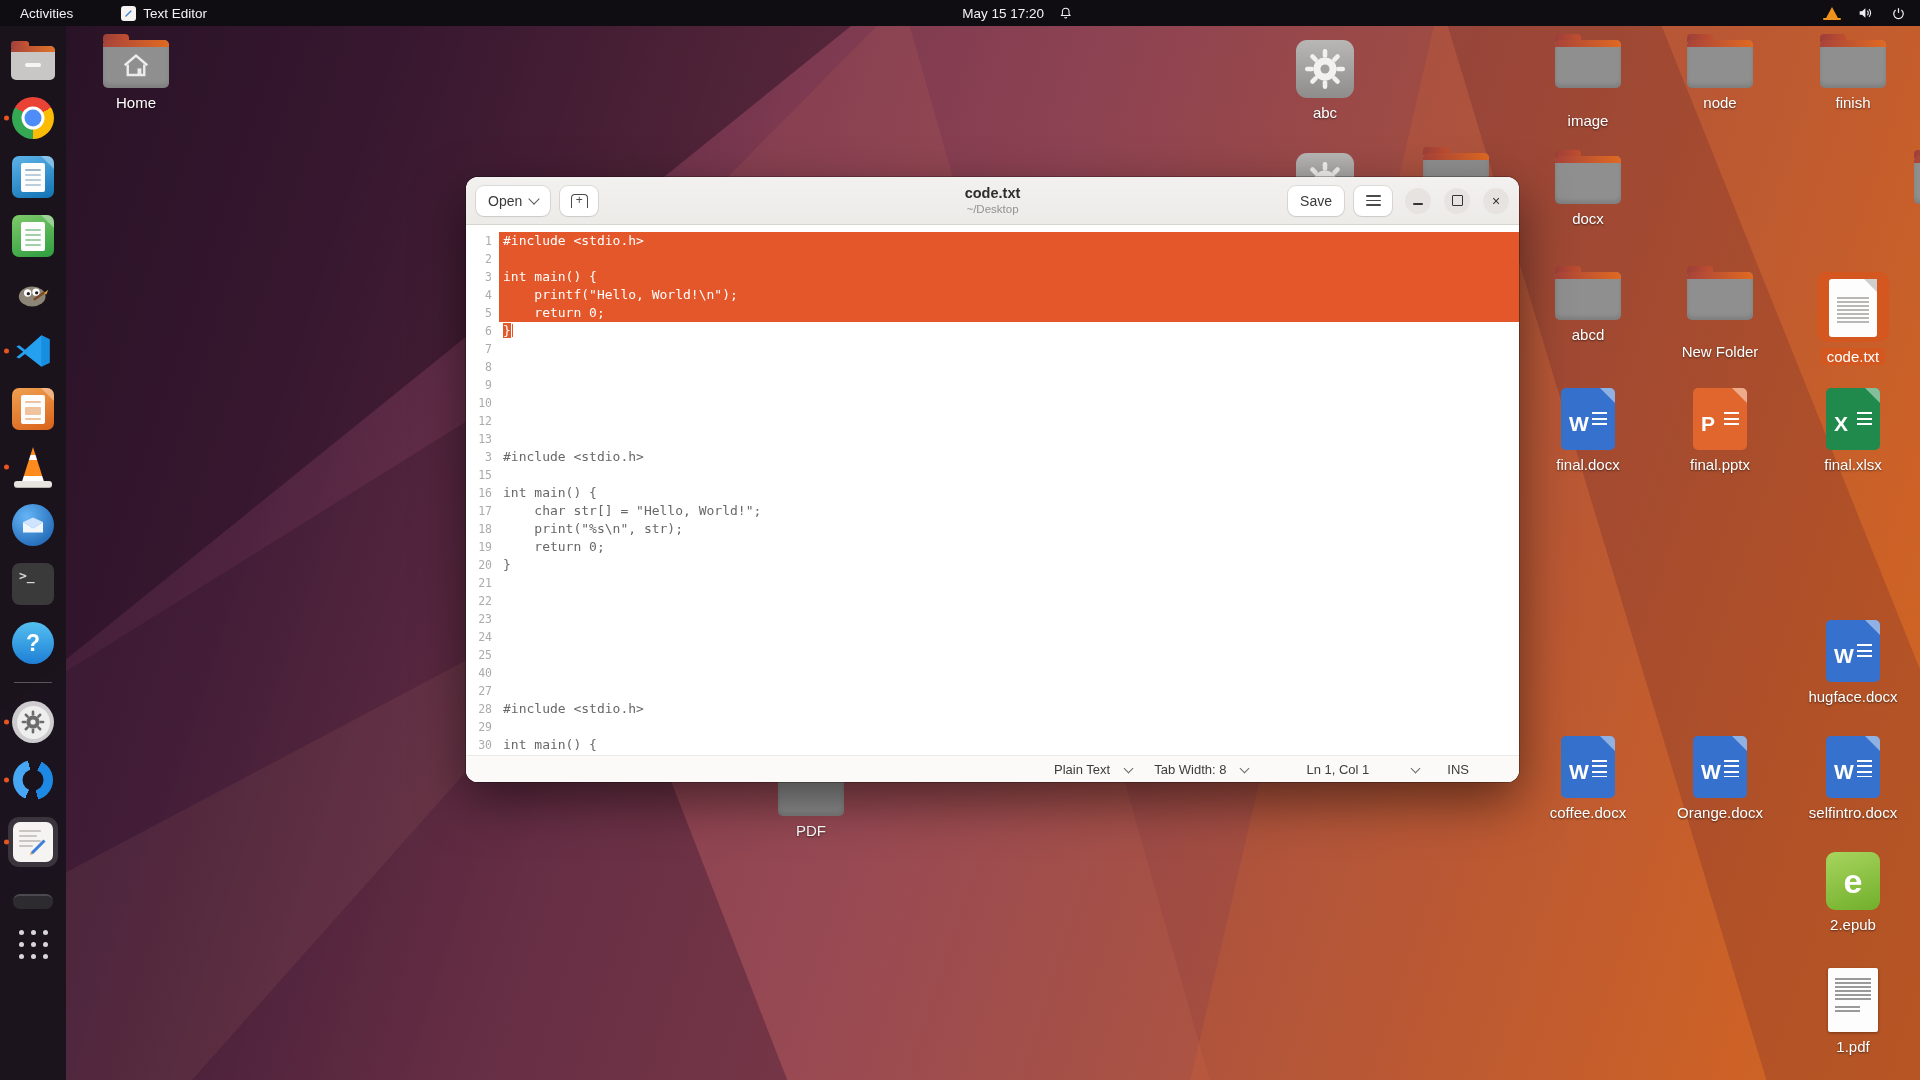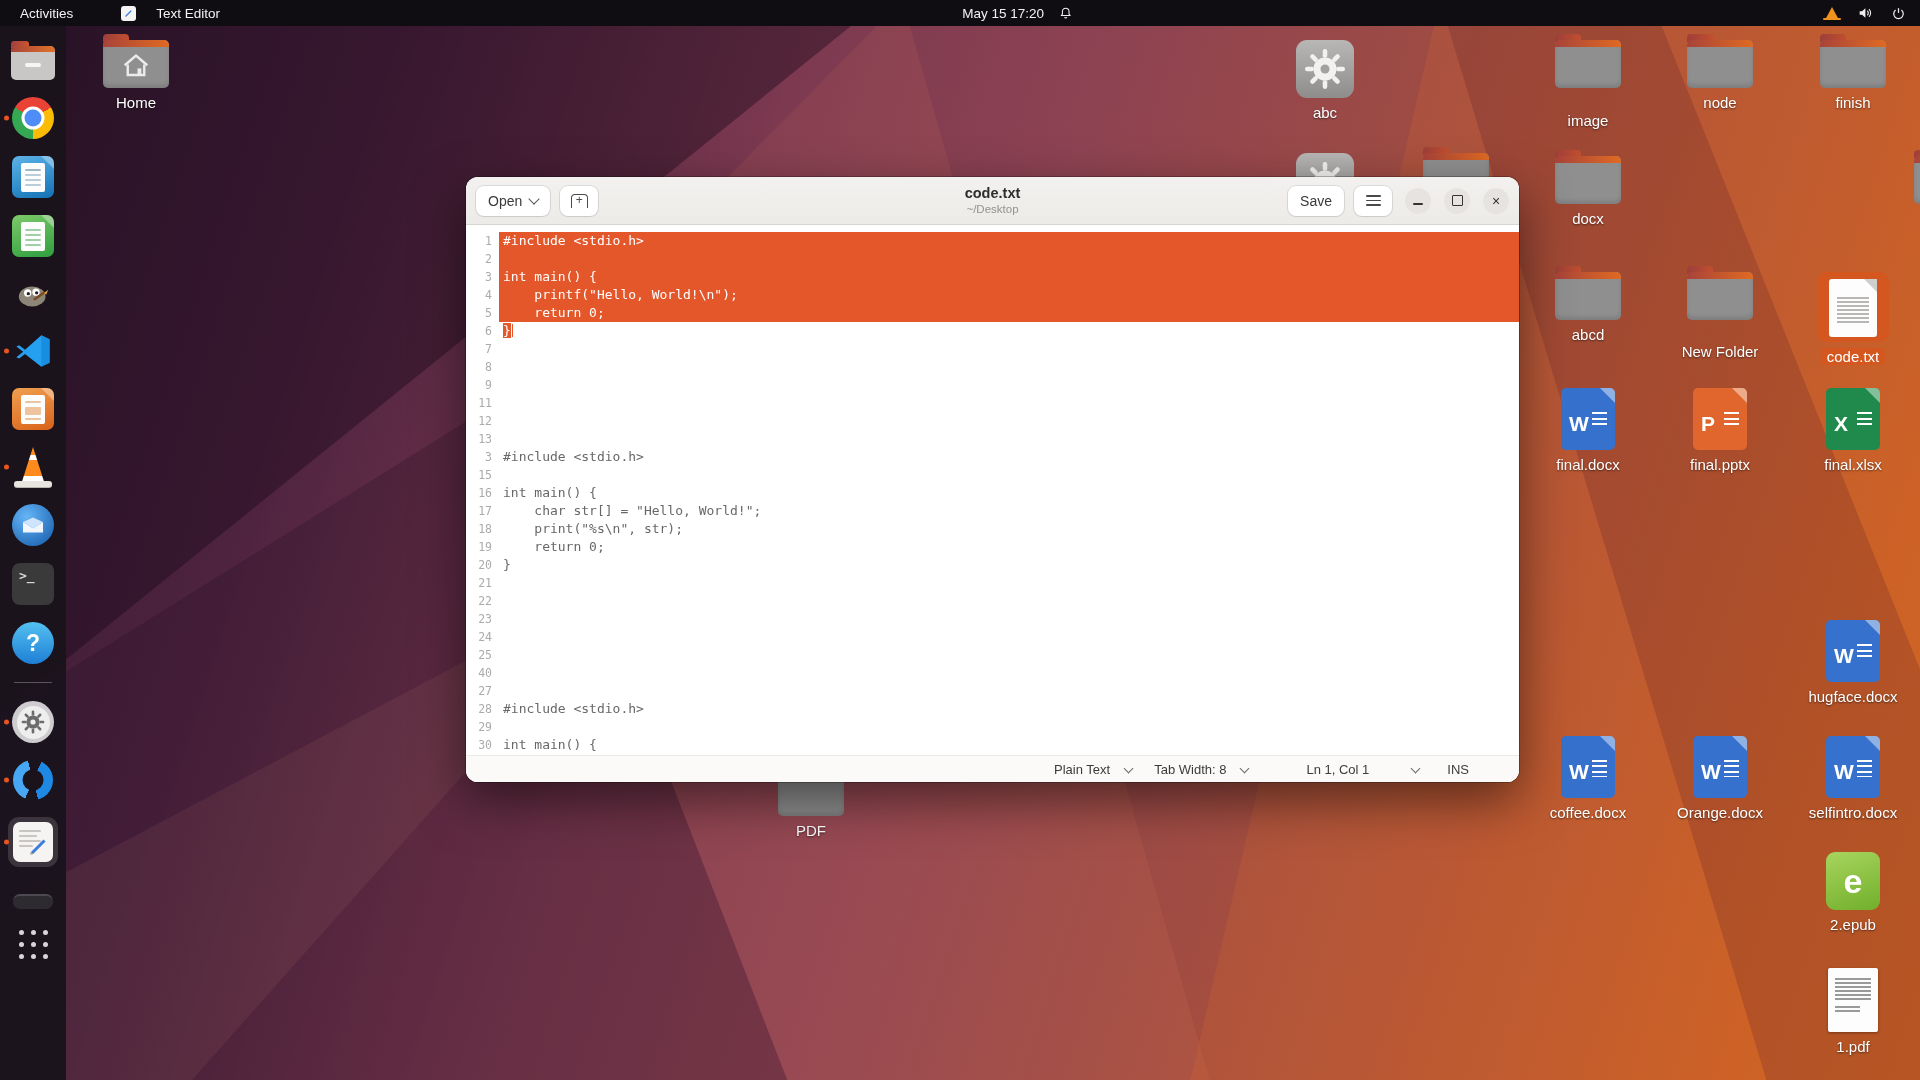--- a/index.html
+++ b/index.html
@@ -14,21 +14,21 @@
   .shard.s2{background:rgba(28,8,28,.22);clip-path:polygon(0 66%,27% 36%,41% 100%,0 100%);}
   .shard.s3{background:rgba(255,140,100,.09);clip-path:polygon(27% 36%,47% 0,63% 100%,41% 100%);}
   .shard.s4{background:rgba(235,120,45,.16);clip-path:polygon(75% 0,100% 0,100% 100%,62% 100%);}
   .shard.s5{background:rgba(60,12,40,.18);clip-path:polygon(75% 0,86% 0,100% 62%,100% 100%,92% 100%);}
   .shard.s6{background:rgba(255,180,140,.07);clip-path:polygon(0 84%,34% 52%,10% 100%,0 100%);}
 
   
   #topbar{position:absolute;left:0;top:0;width:100%;height:26px;background:#100d12;z-index:40;
     display:flex;align-items:center;color:#f2f2f2;font-size:13.5px;}
   #topbar .activities{padding:12px 20px;height:100%;display:flex;align-items:center;}
-  #topbar .appbadge{display:flex;align-items:center;gap:20px;margin-left:28px;}
+  #topbar .appbadge{display:flex;align-items:center;gap:7px;margin-left:28px;}
   .mini-editor-icon{width:15px;height:15px;background:#f5f4f2;border-radius:3px;display:flex;align-items:center;justify-content:center;}
   #topbar .clockwrap{position:absolute;left:50%;transform:translateX(2%);display:flex;align-items:center;gap:14px;}
   #topbar .rightwrap{position:absolute;right:14px;display:flex;align-items:center;gap:18px;}
   .vlc-mini{width:0;height:0;border-left:7px solid transparent;border-right:7px solid transparent;border-bottom:13px solid #f0931e;position:relative;}
   .vlc-mini::after{content:"";position:absolute;left:-9px;top:11px;width:18px;height:2.5px;background:#f0931e;border-radius:2px;}
 
   
   #dock{position:absolute;left:0;top:26px;bottom:0;width:66px;background:rgba(26,19,28,.94);z-index:30;
     display:flex;flex-direction:column;align-items:center;padding-top:14px;gap:17px;}
   .ditem{position:relative;width:66px;display:flex;justify-content:center;flex:none;}
@@ -350,21 +350,21 @@
       <div id="code-lines">
           <div class="row self"><span class="num">1</span><span class="txt">#include &lt;stdio.h&gt;</span></div>
           <div class="row self"><span class="num">2</span><span class="txt"></span></div>
           <div class="row self"><span class="num">3</span><span class="txt">int main() {</span></div>
           <div class="row self"><span class="num">4</span><span class="txt">    printf("Hello, World!\n");</span></div>
           <div class="row self"><span class="num">5</span><span class="txt">    return 0;</span></div>
           <div class="row"><span class="num">6</span><span class="txt"><span class="schar">}</span><span class="caret"></span></span></div>
           <div class="row"><span class="num">7</span><span class="txt"></span></div>
           <div class="row"><span class="num">8</span><span class="txt"></span></div>
           <div class="row"><span class="num">9</span><span class="txt"></span></div>
-          <div class="row"><span class="num">11</span><span class="txt"></span></div>
+          <div class="row"><span class="num">10</span><span class="txt"></span></div>
           <div class="row"><span class="num">12</span><span class="txt"></span></div>
           <div class="row"><span class="num">13</span><span class="txt"></span></div>
           <div class="row"><span class="num">3</span><span class="txt">#include &lt;stdio.h&gt;</span></div>
           <div class="row"><span class="num">15</span><span class="txt"></span></div>
           <div class="row"><span class="num">16</span><span class="txt">int main() {</span></div>
           <div class="row"><span class="num">17</span><span class="txt">    char str[] = "Hello, World!";</span></div>
           <div class="row"><span class="num">18</span><span class="txt">    print("%s\n", str);</span></div>
           <div class="row"><span class="num">19</span><span class="txt">    return 0;</span></div>
           <div class="row"><span class="num">20</span><span class="txt">}</span></div>
           <div class="row"><span class="num">21</span><span class="txt"></span></div>

